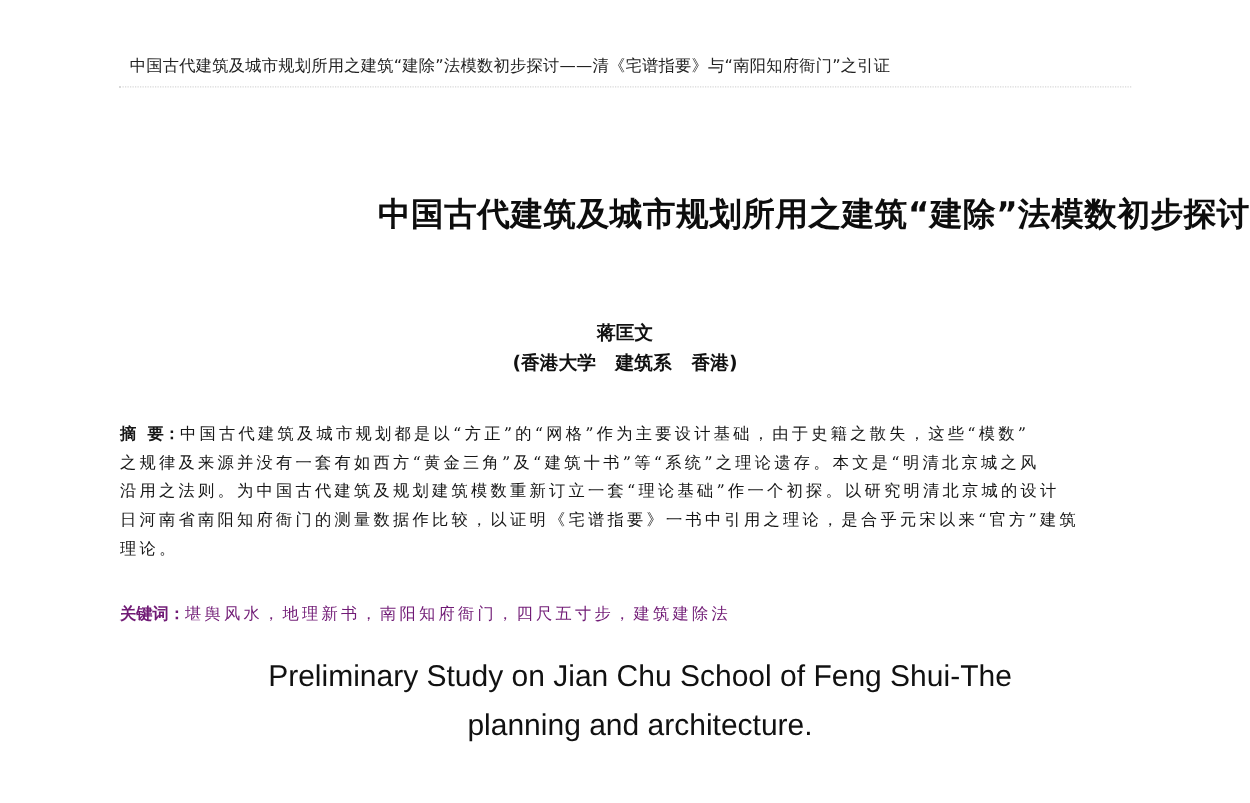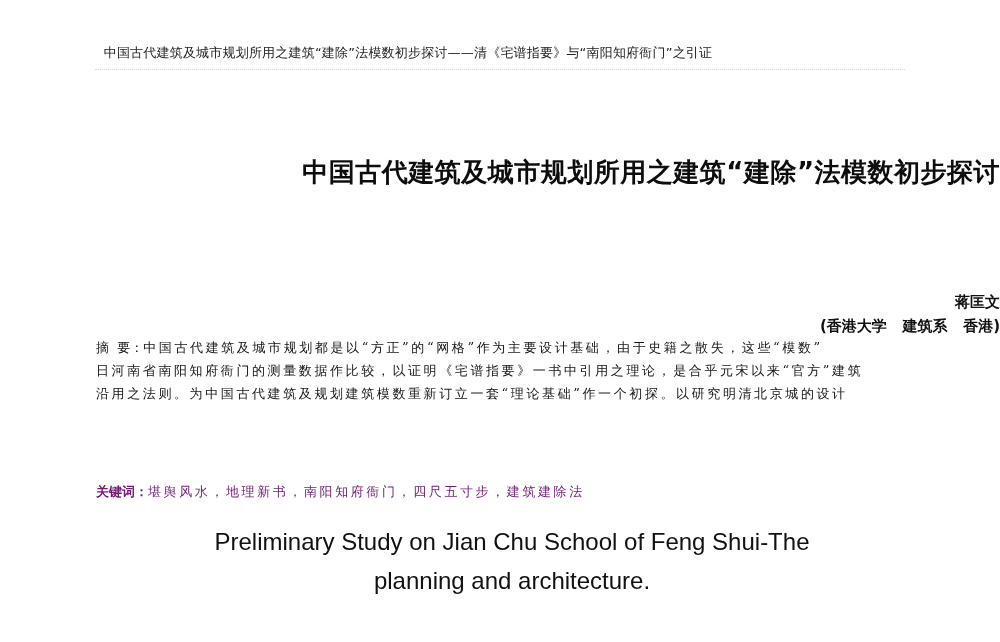--- a/index.html
+++ b/index.html
@@ -45,22 +45,21 @@
       font-weight: bold;
       line-height: 38px;
       letter-spacing: 0.5px;
       color: #0d0d0d;
     }
     .author-block {
       position: absolute;
       top: 254px;
       left: 0;
       width: 1000px;
-      text-align: right;
-      margin-top: 36px;
+      text-align: center;
     }
     .author-name {
       font-size: 15px;
       font-weight: bold;
       line-height: 24px;
     }
     .affiliation {
       font-size: 15px;
       font-weight: bold;
       line-height: 24px;
@@ -73,21 +72,21 @@
       width: 808px;
       font-family: "DejaVu Serif", serif;
       font-size: 13px;
       line-height: 23px;
       letter-spacing: 2.6px;
       text-align: justify;
       color: #161616;
     }
     .abstract .label {
       font-family: "DejaVu Sans", sans-serif;
-      font-weight: normal;
+      font-weight: bold;
       letter-spacing: 0;
       white-space: pre;
     }
     .abstract .line {
       display: block;
       white-space: nowrap;
     }
     .keywords {
       position: absolute;
       top: 480px;
@@ -129,22 +128,24 @@
   <div class="title-line">中国古代建筑及城市规划所用之建筑“建除”法模数初步探讨</div>
 </div>
 
 <div class="author-block">
   <div class="author-name">蒋匡文</div>
   <div class="affiliation">(香港大学   建筑系   香港)</div>
 </div>
 
 <div class="abstract">
   <span class="line"><span class="label">摘  要：</span><span>中国古代建筑及城市规划都是以“方正”的“网格”作为主要设计基础，由于史籍之散失，这些“模数”</span></span>
+  <span class="line">之规律及来源并没有一套有如西方“黄金三角”及“建筑十书”等“系统”之理论遗存。本文是“明清北京城之风</span>
+  <span class="line">沿用之法则。为中国古代建筑及规划建筑模数重新订立一套“理论基础”作一个初探。以研究明清北京城的设计</span>
   <span class="line">日河南省南阳知府衙门的测量数据作比较，以证明《宅谱指要》一书中引用之理论，是合乎元宋以来“官方”建筑</span>
-  <span class="line">沿用之法则。为中国古代建筑及规划建筑模数重新订立一套“理论基础”作一个初探。以研究明清北京城的设计</span>
+  <span class="line">理论。</span>
 </div>
 
 <div class="keywords">
   <span class="label">关键词：</span><span>堪舆风水，地理新书，南阳知府衙门，四尺五寸步，建筑建除法</span>
 </div>
 
 <div class="english-title">
   <span>Preliminary Study on Jian Chu School of Feng Shui-The</span>
   <span>planning and architecture.</span>
 </div>

